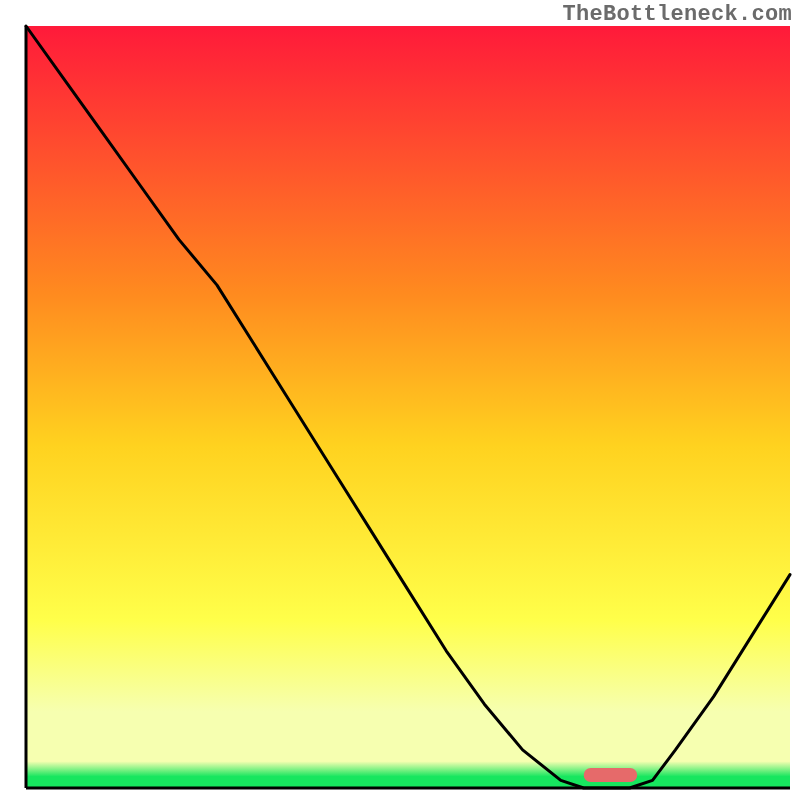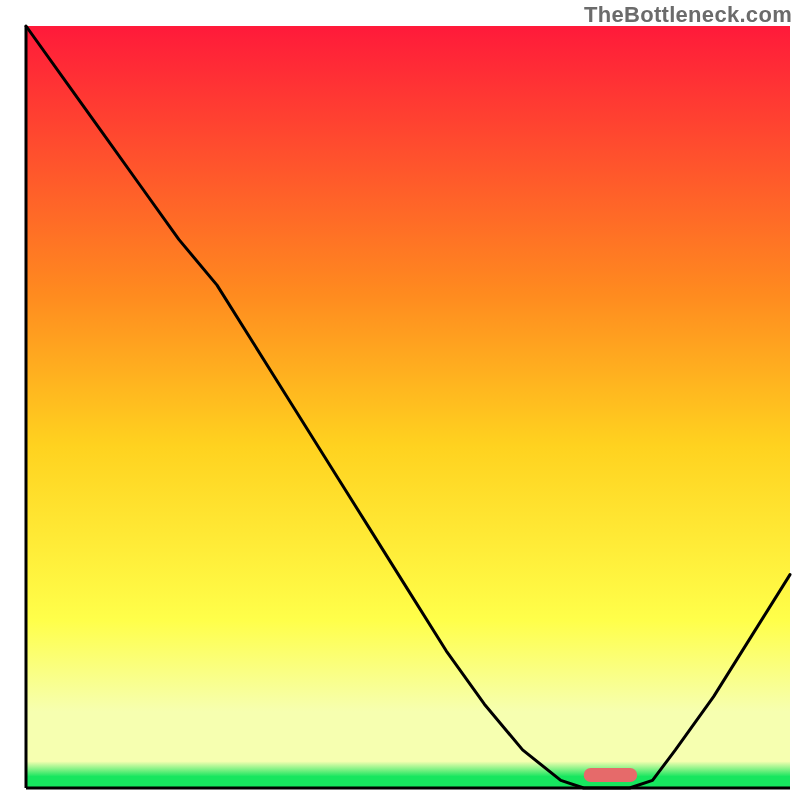--- a/index.html
+++ b/index.html
@@ -7,20 +7,21 @@
     padding: 0;
     width: 800px;
     height: 800px;
     background: #ffffff;
     font-family: Arial, Helvetica, sans-serif;
   }
   .stage {
     position: relative;
     width: 800px;
     height: 800px;
+    font-family: Liberation Mono, monospace;
   }
   .watermark {
     position: absolute;
     top: 2px;
     right: 8px;
     font-size: 22px;
     font-weight: 600;
     color: #6b6b6b;
     letter-spacing: 0.3px;
   }

